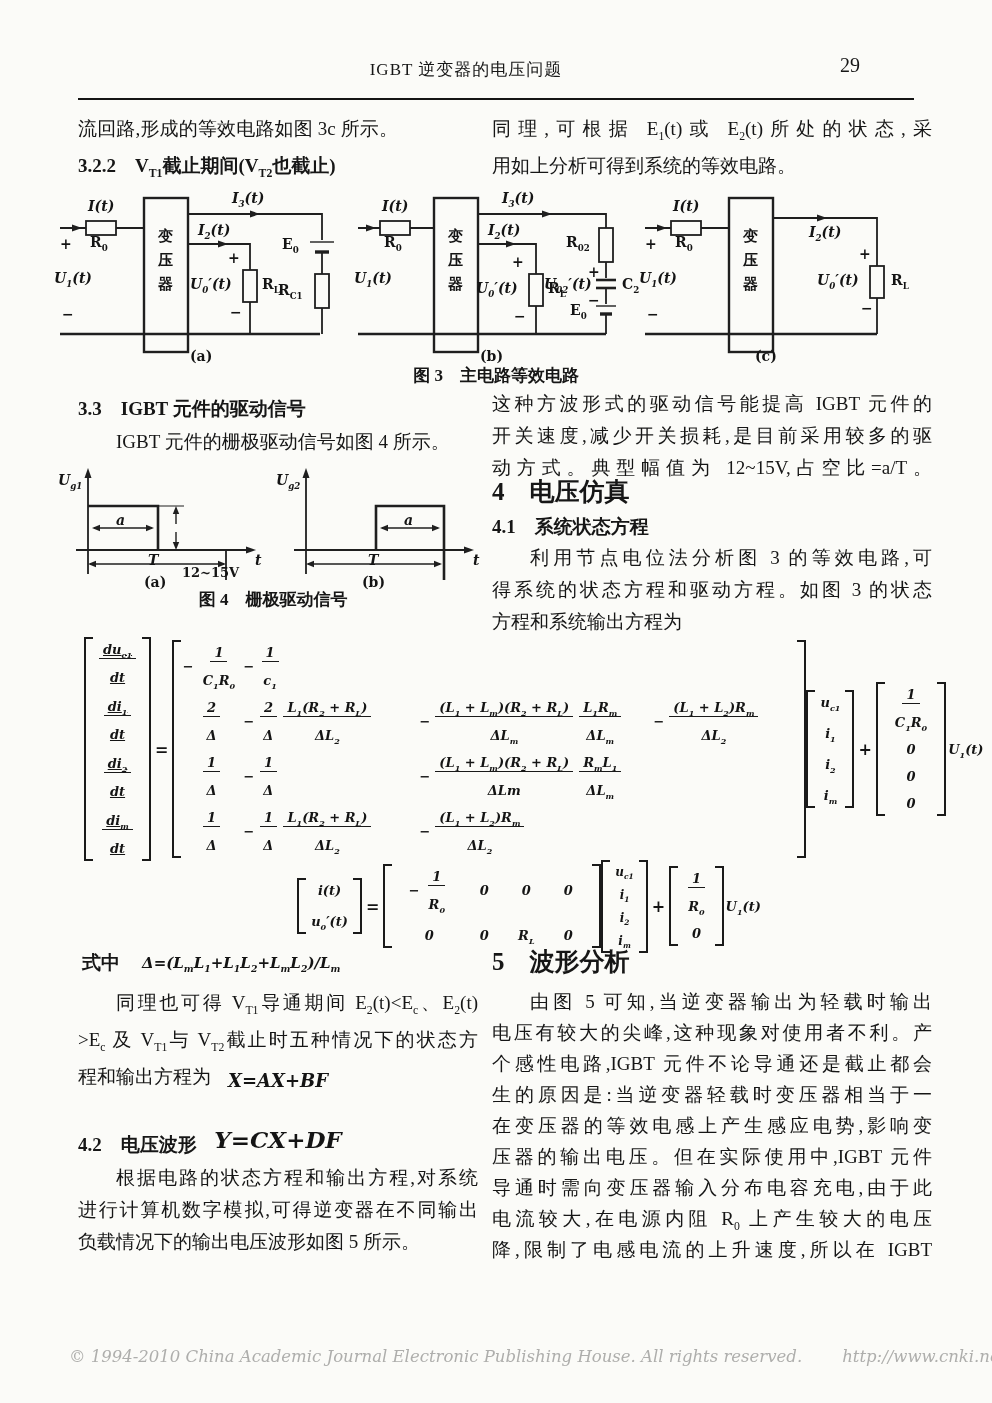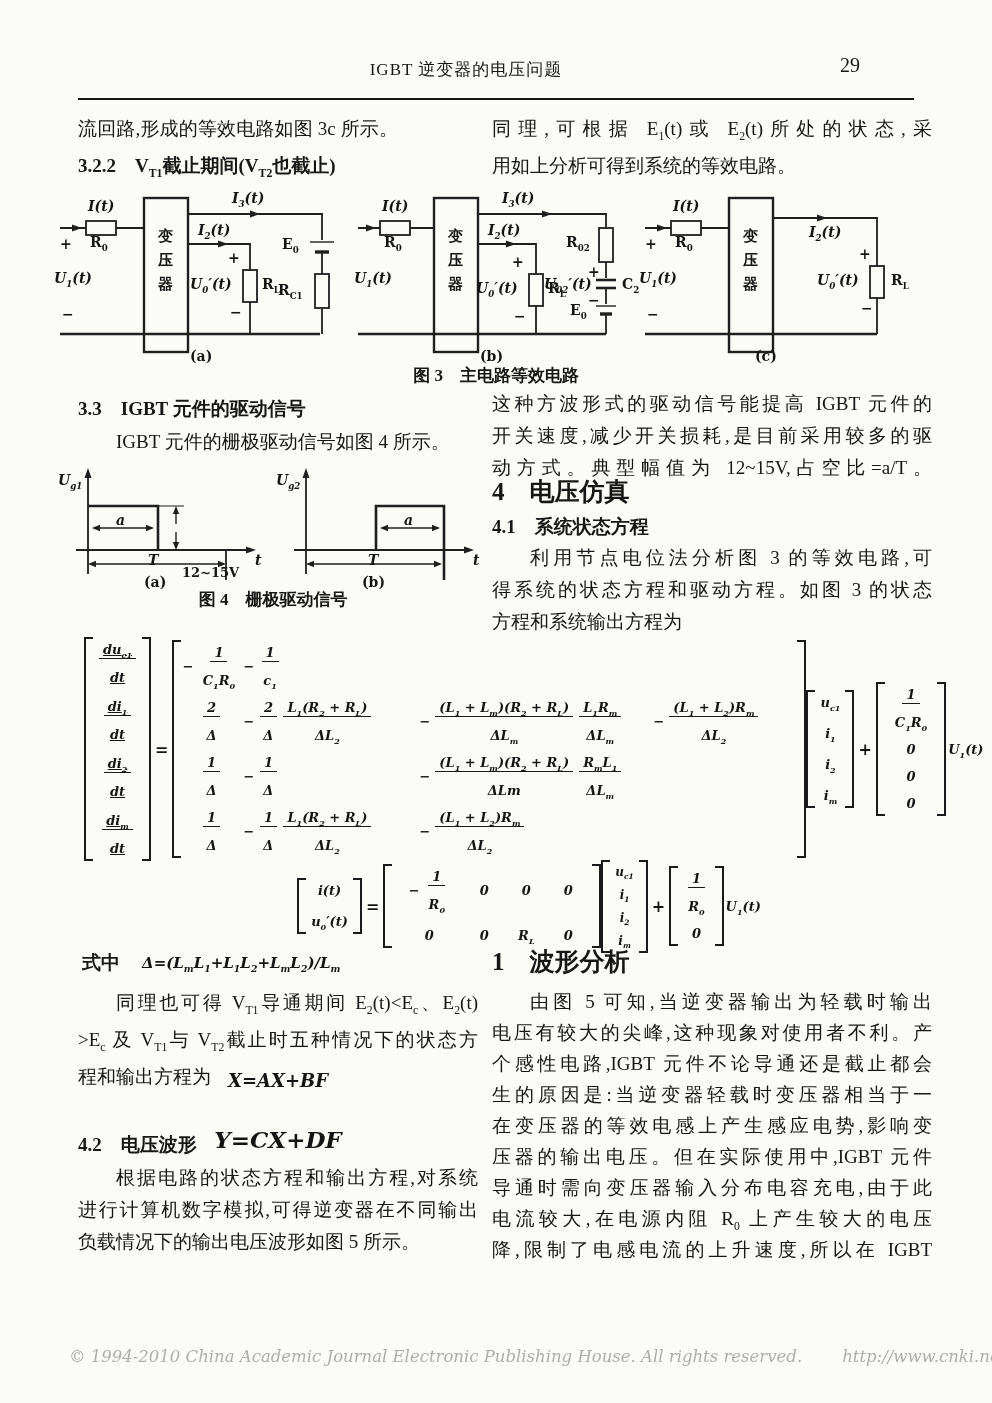--- a/index.html
+++ b/index.html
@@ -561,21 +561,21 @@
   </div>
   <div class="abs eq" style="left:78px;top:1070px;width:400px;text-align:center;font-size:18px;">X=AX+BF</div>
   <div class="abs eq" style="left:78px;top:1126px;width:400px;text-align:center;font-size:23px;">Y=CX+DF</div>
   <div class="abs h-sub" style="left:78px;top:1130px;">4.2　电压波形</div>
   <div class="abs" style="left:78px;top:1162px;width:400px;">
     <div class="cjk lh32 indent jline">根据电路的状态方程和输出方程,对系统</div>
     <div class="cjk lh32 jline">进行计算机数字模拟,可得逆变器在不同输出</div>
     <div class="cjk lh32">负载情况下的输出电压波形如图 5 所示。</div>
   </div>
 
-  <div class="abs h-big" style="left:492px;top:944px;">1　波形分析</div>
+  <div class="abs h-big" style="left:492px;top:944px;">5　波形分析</div>
   <div class="abs" style="left:492px;top:986px;width:440px;">
     <div class="cjk lh31 indent jline">由图 5 可知,当逆变器输出为轻载时输出</div>
     <div class="cjk lh31 jline">电压有较大的尖峰,这种现象对使用者不利。产</div>
     <div class="cjk lh31 jline">个感性电路,IGBT 元件不论导通还是截止都会</div>
     <div class="cjk lh31 jline">生的原因是:当逆变器轻载时变压器相当于一</div>
     <div class="cjk lh31 jline">在变压器的等效电感上产生感应电势,影响变</div>
     <div class="cjk lh31 jline">压器的输出电压。但在实际使用中,IGBT 元件</div>
     <div class="cjk lh31 jline">导通时需向变压器输入分布电容充电,由于此</div>
     <div class="cjk lh31 jline">电流较大,在电源内阻 R<sub>0</sub> 上产生较大的电压</div>
     <div class="cjk lh31 jline">降,限制了电感电流的上升速度,所以在 IGBT</div>

